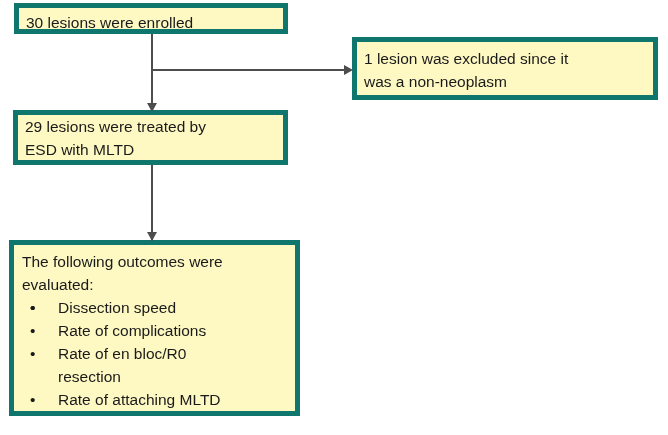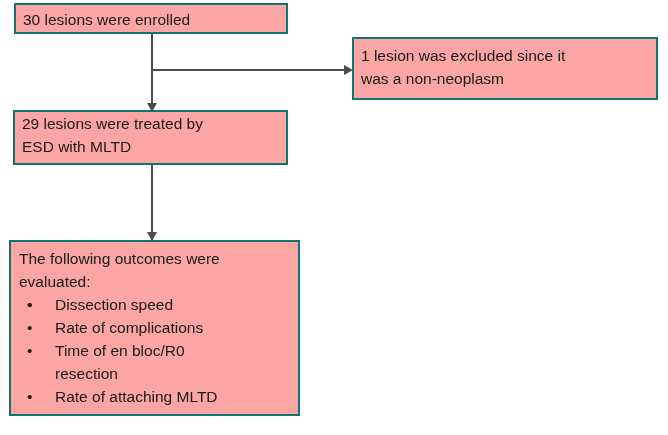--- a/index.html
+++ b/index.html
@@ -12,22 +12,22 @@
     width: 668px;
     height: 435px;
     background: #ffffff;
     overflow: hidden;
     font-family: "Liberation Sans", "DejaVu Sans", sans-serif;
     color: #1a1a1a;
   }
   .node {
     position: absolute;
     box-sizing: border-box;
-    border: 2px solid #0f766e;
-    background: #fca5a5;
+    border: 5px solid #0f766e;
+    background: #fef9c3;
   }
   .node-text {
     position: absolute;
     font-size: 15.5px;
     line-height: 23px;
     color: #1a1a1a;
     white-space: pre-line;
   }
   
   #box-enrolled {
@@ -192,21 +192,21 @@
             <span class="bullet-dot">•</span>
             <span class="bullet-label">Dissection speed</span>
           </li>
           <li class="bullet-item">
             <span class="bullet-dot">•</span>
             <span class="bullet-label">Rate of complications</span>
           </li>
           <li class="bullet-item wrap">
             <span class="bullet-dot">•</span>
             <span class="bullet-label">
-              <span class="first-line">Time of en bloc/R0</span>
+              <span class="first-line">Rate of en bloc/R0</span>
               <span class="first-line">resection</span>
             </span>
           </li>
           <li class="bullet-item">
             <span class="bullet-dot">•</span>
             <span class="bullet-label">Rate of attaching MLTD</span>
           </li>
         </ul>
     </div>
   </div>

